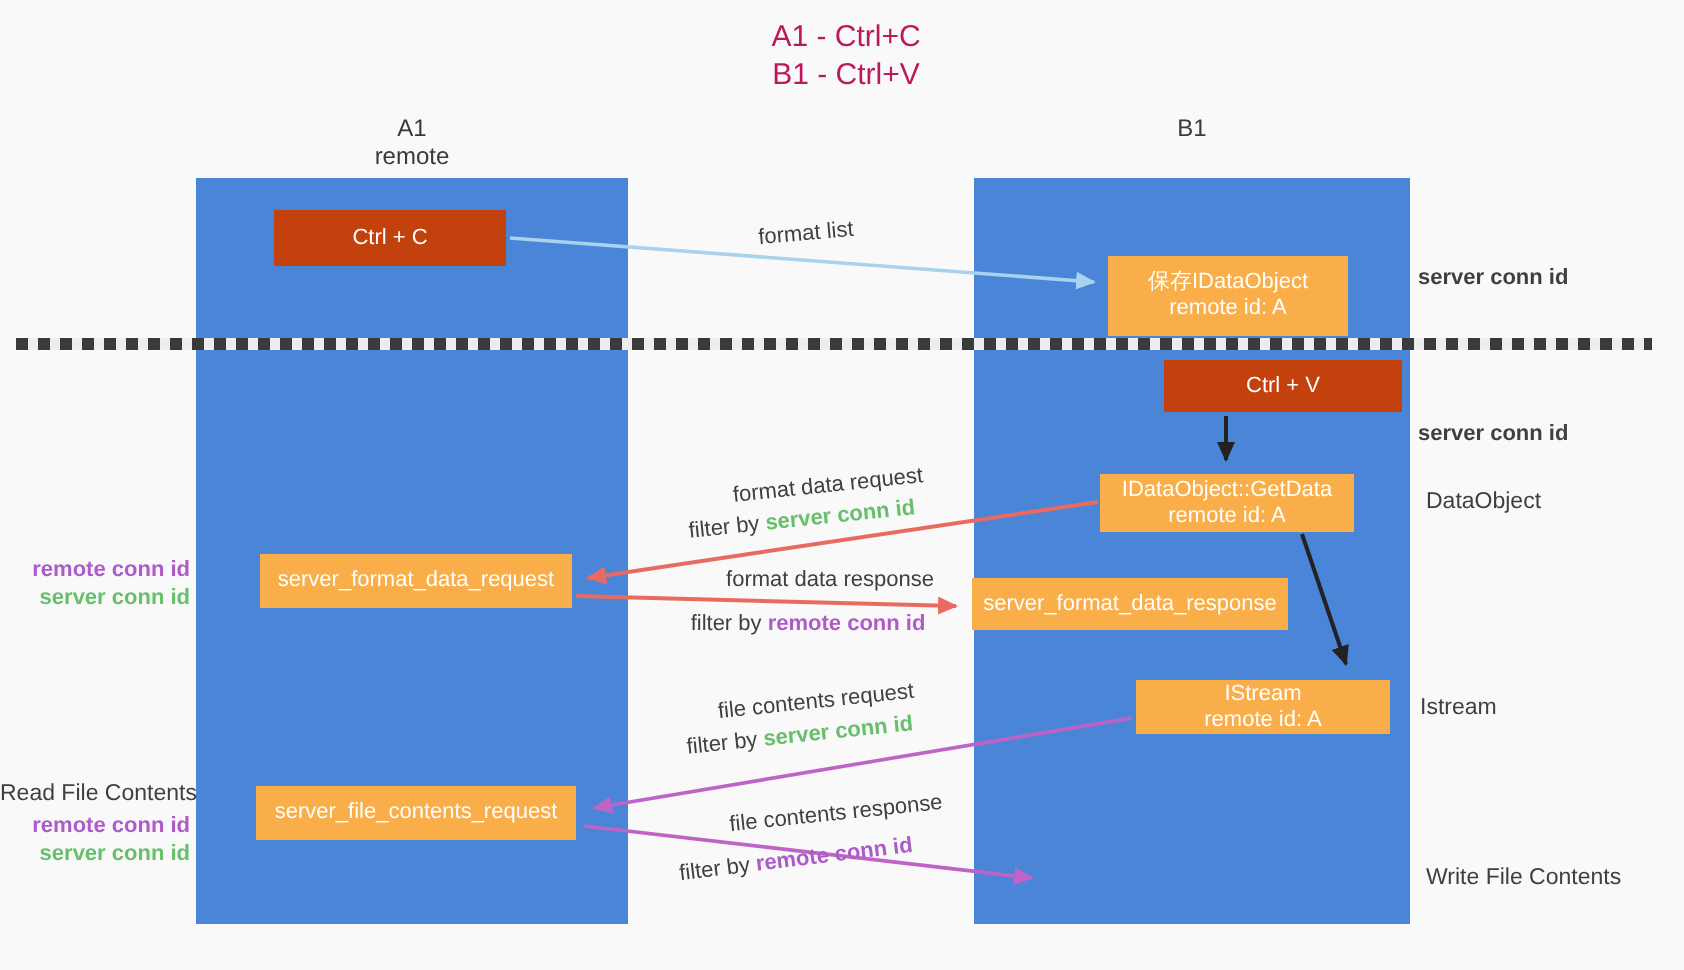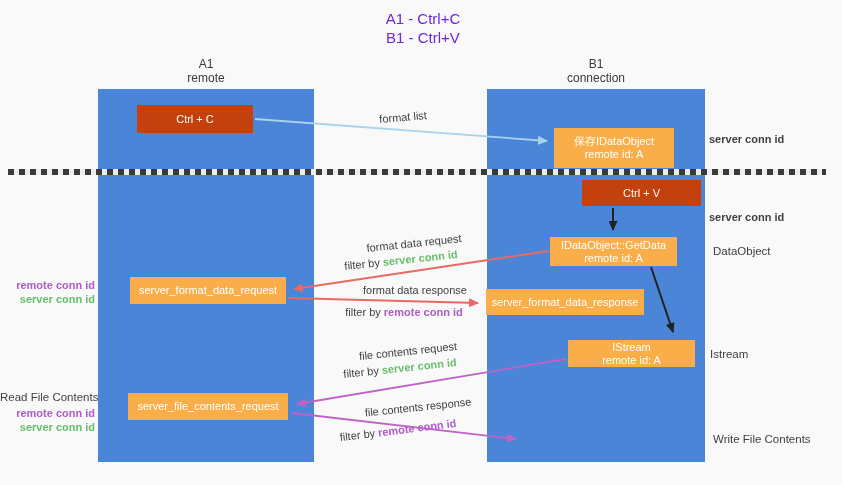--- a/index.html
+++ b/index.html
@@ -12,21 +12,21 @@
     font-family: "Liberation Sans", sans-serif;
     color: #3c3c3c;
     overflow: hidden;
   }
   .title {
     position: absolute;
     top: 9px; left: 4px; right: 0;
     text-align: center;
     font-size: 15px;
     line-height: 19px;
-    color: #6d28d9;
+    color: #be185d;
   }
   .col-header {
     position: absolute;
     top: 57px;
     text-align: center;
     font-size: 12px;
     line-height: 14px;
     color: #3a3a3a;
   }
   .col-header.left  { left: 98px;  width: 216px; }
@@ -108,21 +108,20 @@
     <div>A1 - Ctrl+C</div>
     <div>B1 - Ctrl+V</div>
   </div>
 
   <div class="col-header left">
     <div>A1</div>
     <div>remote</div>
   </div>
   <div class="col-header right">
     <div>B1</div>
-    <div>connection</div>
   </div>
 
   <div class="column left"></div>
   <div class="column right"></div>
 
   <div class="dotted-divider"></div>
 
   <div class="node green" style="left:137px; top:105px; width:116px; height:28px;">
     <span>Ctrl + C</span>
   </div>

